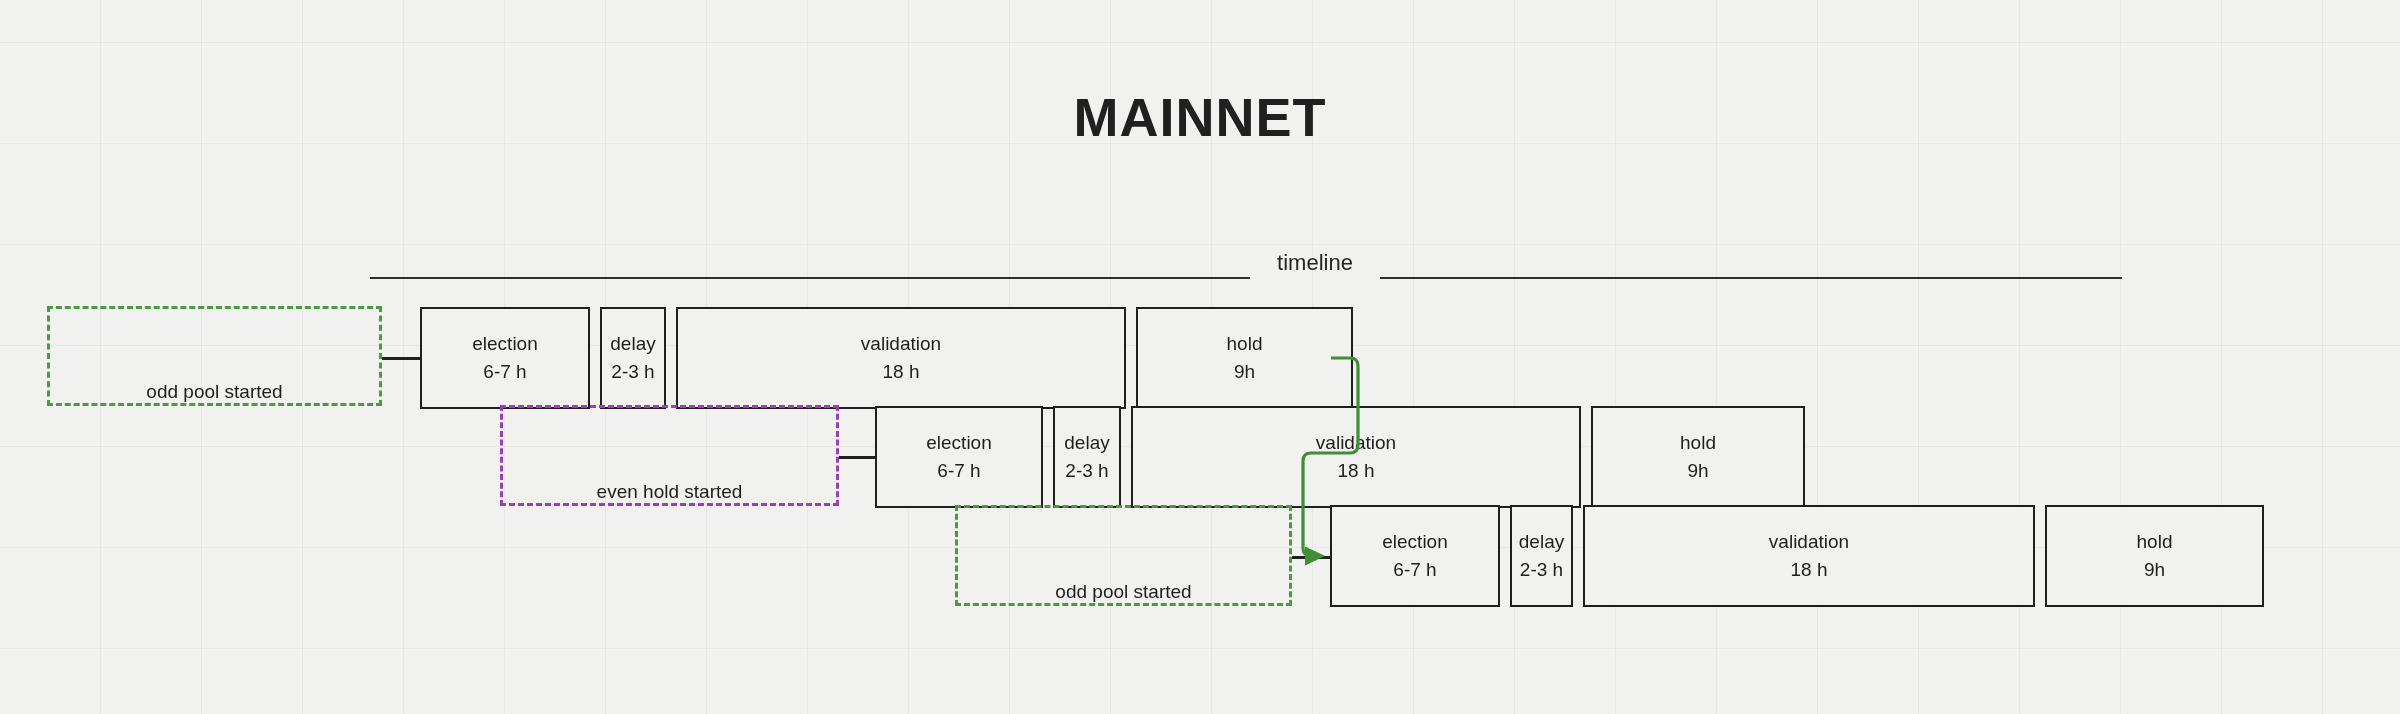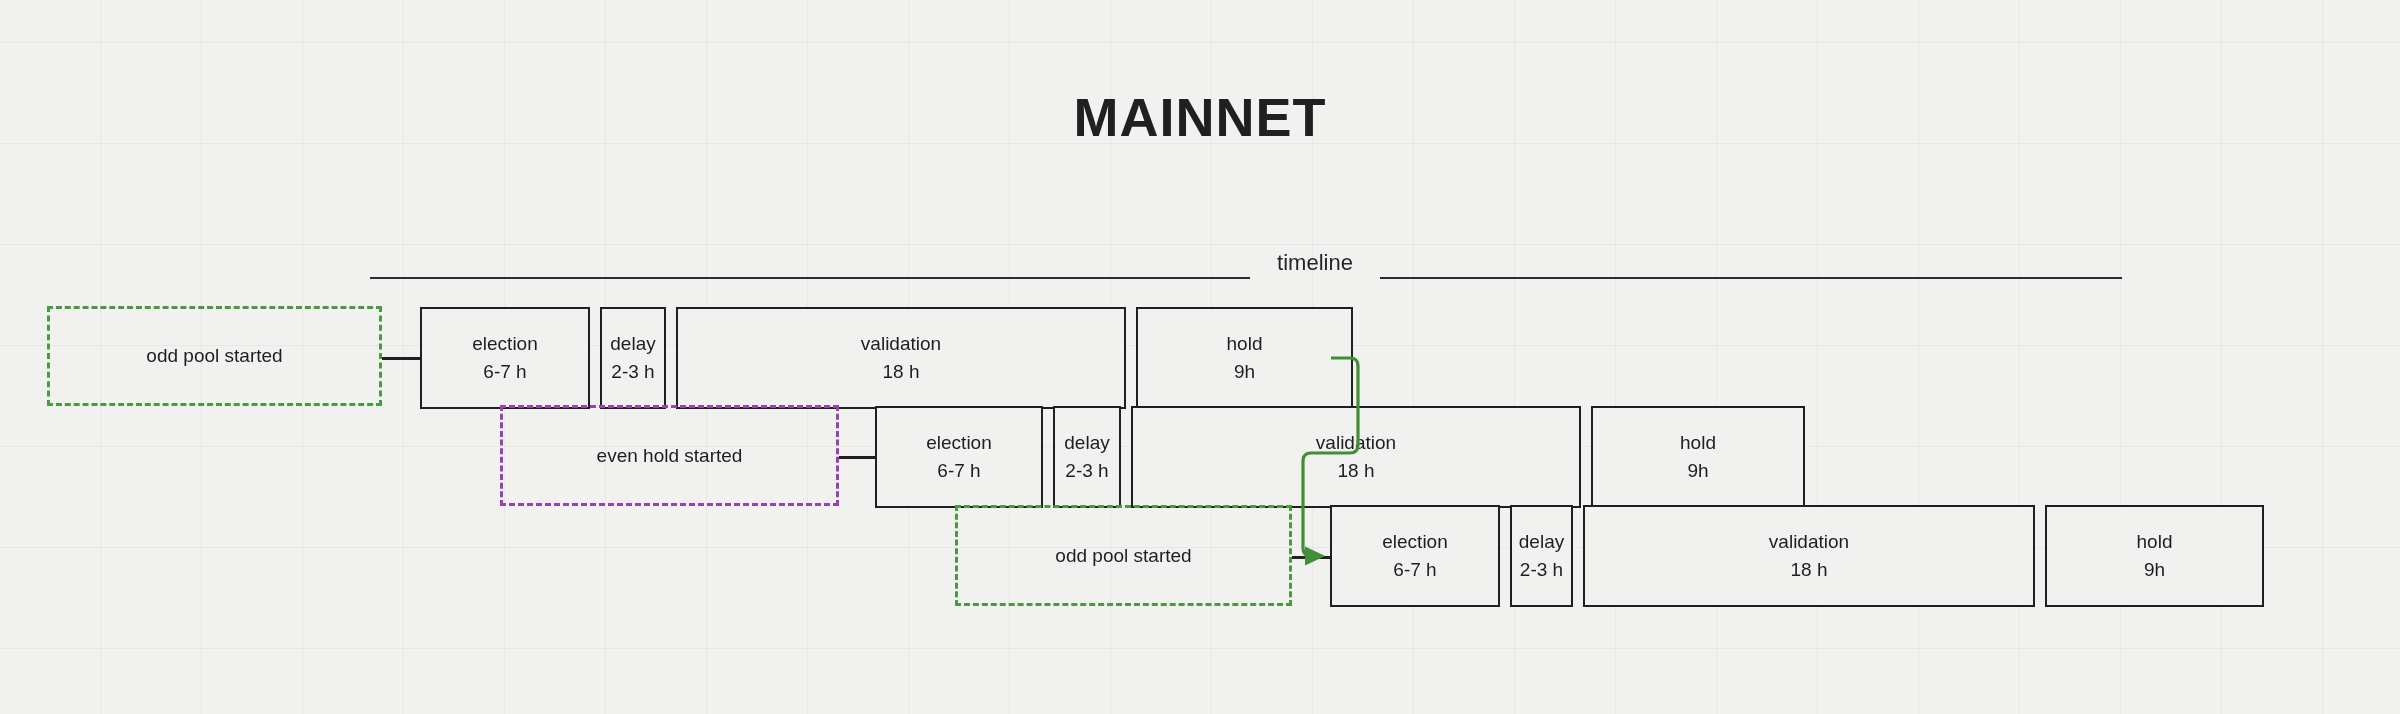--- a/index.html
+++ b/index.html
@@ -67,21 +67,21 @@
     line-height: 1.48;
     margin-right: 10px;
   }
   .phase:last-child { margin-right: 12px; }
   .phase .pname, .phase .pdur { display: block; white-space: nowrap; }
   
   .annot {
     position: absolute;
     box-sizing: border-box;
     display: flex;
-    align-items: center;
+    align-items: flex-end;
     justify-content: center;
     font-size: 19px;
     color: #1e1e1e;
   }
   .annot.green  { border: 3px dashed #4a9a3f; }
   .annot.purple { border: 3px dashed #9b3fb5; }
   
   .conn {
     position: absolute;
     height: 0;

